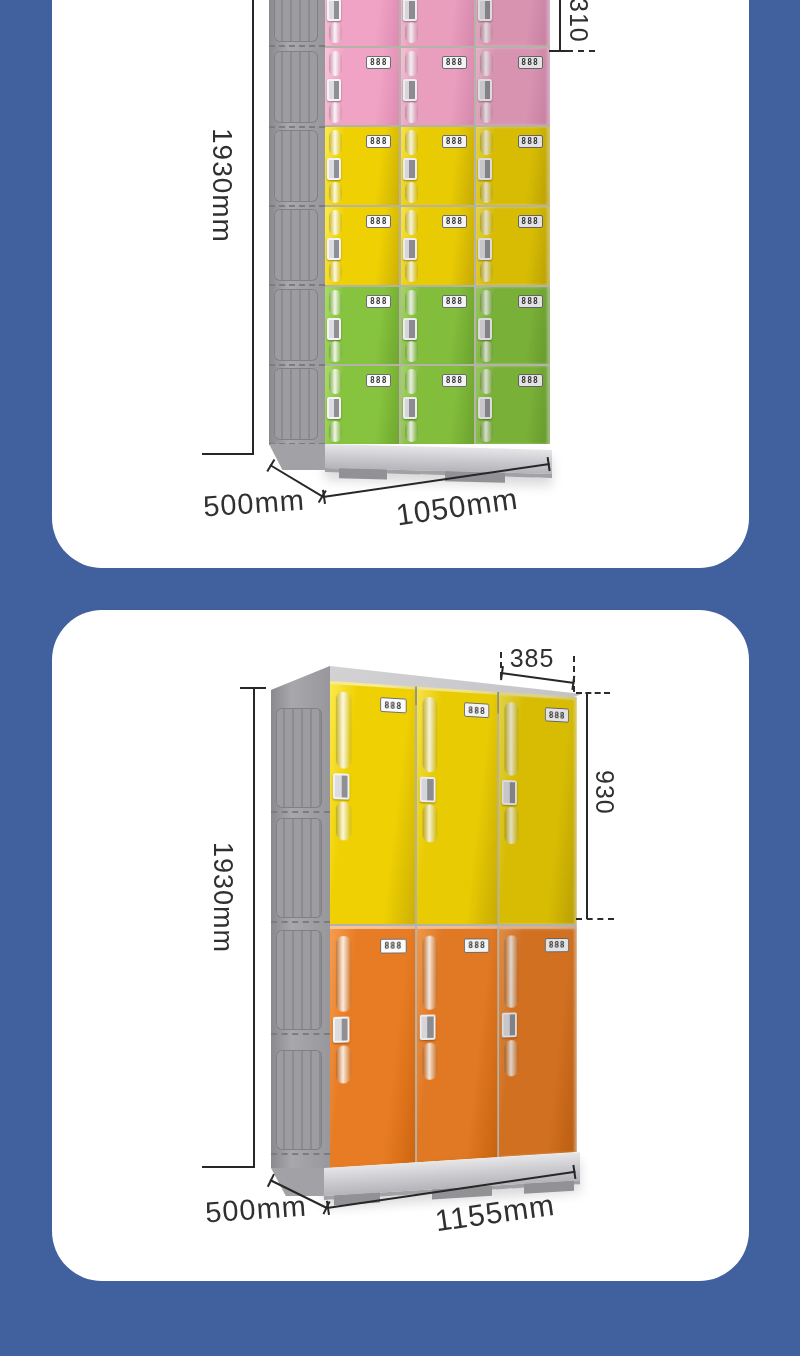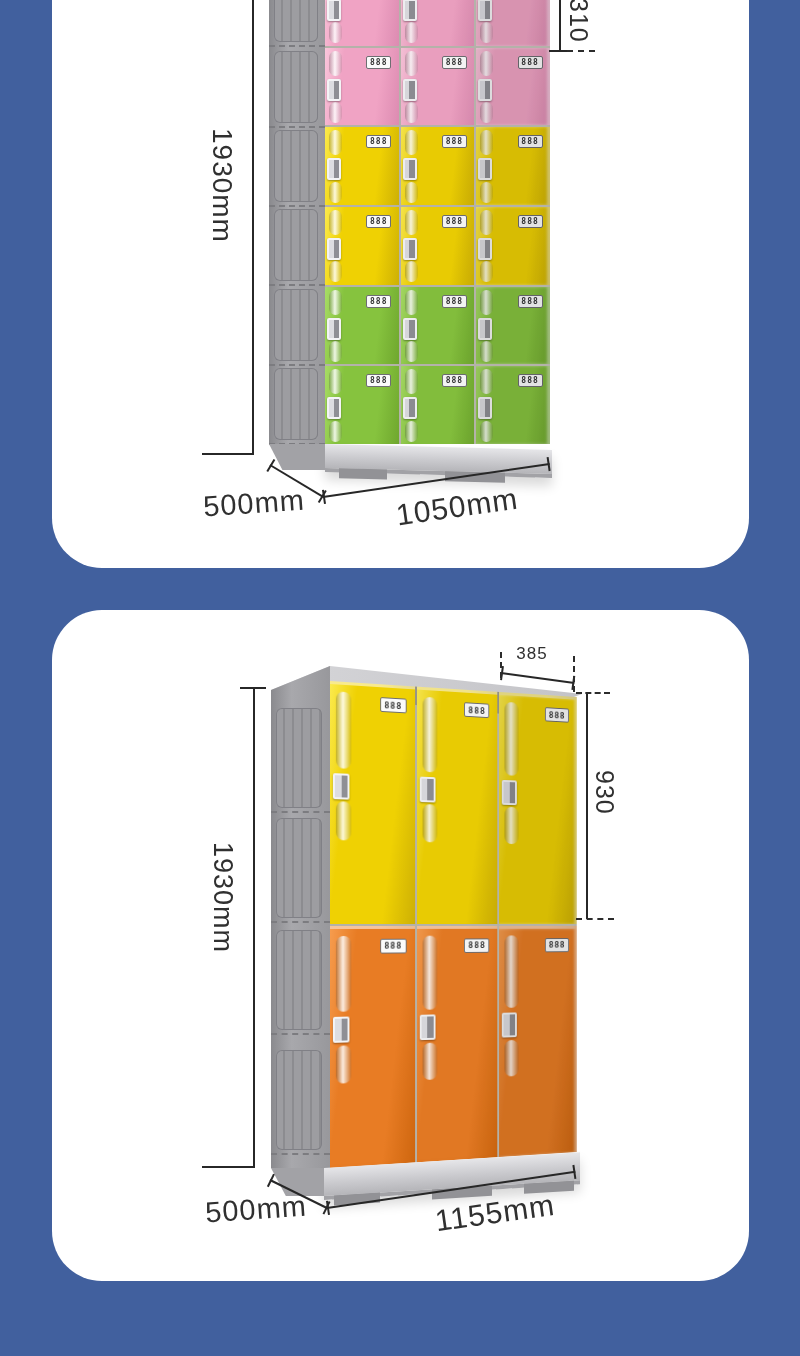--- a/index.html
+++ b/index.html
@@ -351,21 +351,21 @@
     <span class="foot" style="left:108px;width:60px;"></span>
     <span class="foot" style="left:200px;width:50px;"></span>
   </div>
   <div class="abs plinth-side" style="left:219px;top:558px;width:53px;height:28px;clip-path:polygon(0 0,100% 0,100% 100%,28% 100%);"></div>
 
   <div class="vline" style="left:201px;top:78px;height:480px;"></div>
   <div class="htick" style="left:188px;top:77px;width:26px;"></div>
   <div class="htick" style="left:150px;top:556px;width:53px;"></div>
   <div class="dimtxt vtxt" style="left:155px;top:232px;font-size:27px;">1930mm</div>
 
-  <div class="dimtxt" style="left:430px;top:34px;width:100px;text-align:center;font-size:17px;">385</div>
+  <div class="dimtxt" style="left:430px;top:34px;width:100px;text-align:center;font-size:25px;">385</div>
   <div class="dline" style="left:449px;top:62px;width:74px;transform:rotate(7.8deg);"></div>
   <div class="dash-v" style="left:448px;top:42px;height:26px;"></div>
   <div class="dash-v" style="left:521px;top:46px;height:36px;"></div>
 
   <div class="vline" style="left:534px;top:83px;height:226px;"></div>
   <div class="dash-h" style="left:524px;top:82px;width:34px;"></div>
   <div class="dash-h" style="left:524px;top:308px;width:38px;"></div>
   <div class="dimtxt vtxt" style="left:538px;top:160px;font-size:25px;">930</div>
 
   <div class="dline" style="left:218px;top:569px;width:64px;transform:rotate(26.2deg);"></div>

